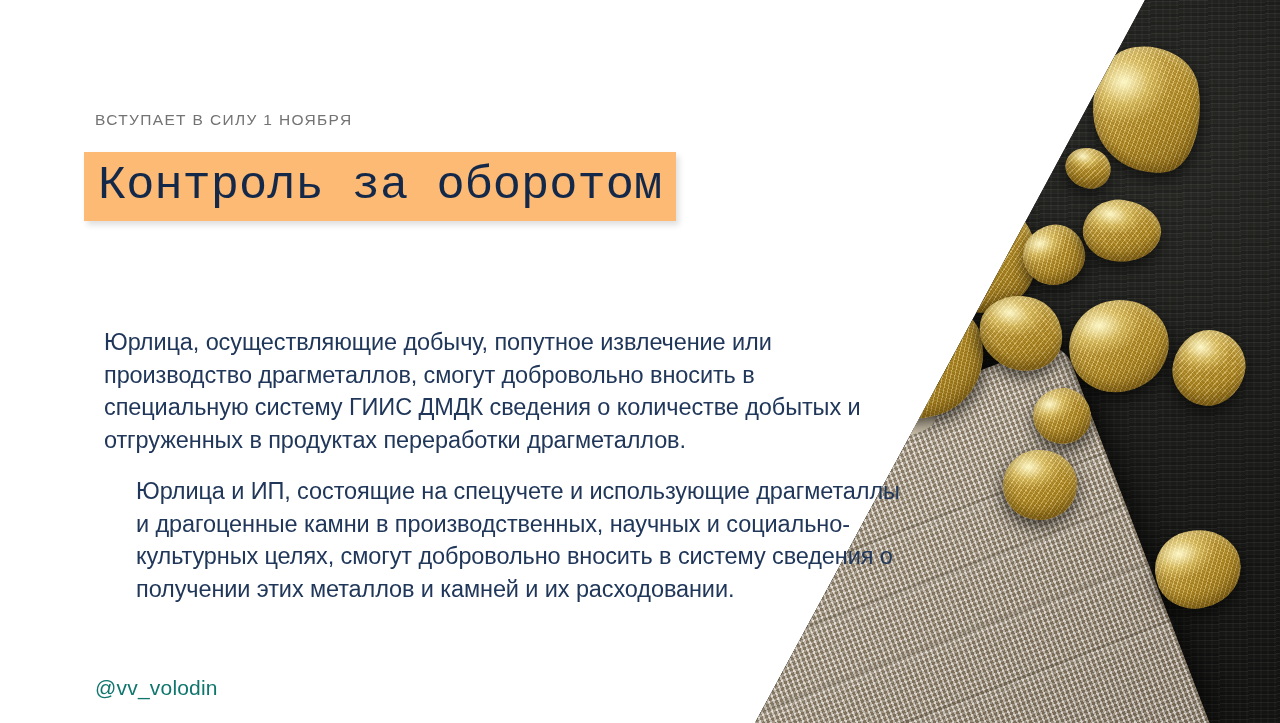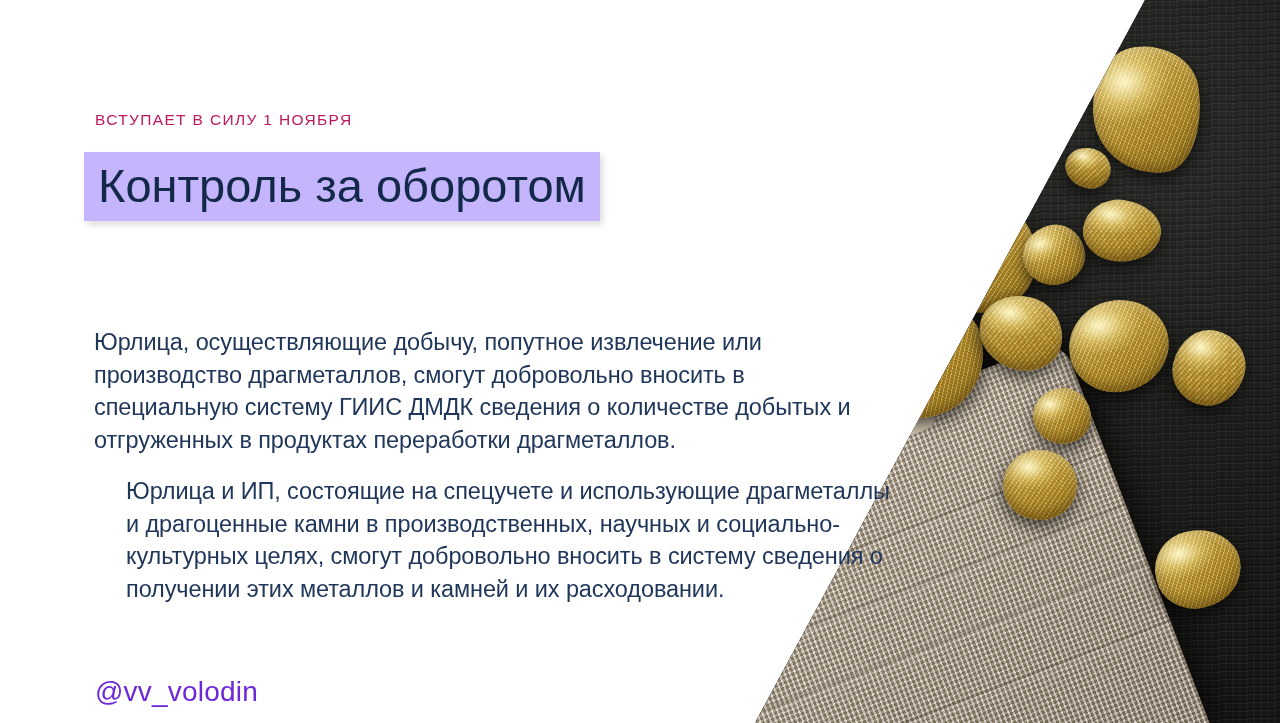--- a/index.html
+++ b/index.html
@@ -213,63 +213,63 @@
   }
 
   
   .eyebrow {
     position: absolute;
     left: 95px;
     top: 111px;
     font-size: 15.5px;
     letter-spacing: 1.35px;
     font-weight: 400;
-    color: #be185d;
+    color: #737373;
     white-space: nowrap;
   }
 
   .title {
     position: absolute;
     left: 84px;
     top: 152px;
     width: 680px;
   }
   .title-line {
     display: inline-block;
-    background: #c4b5fd;
+    background: #fdba74;
     box-shadow: 3px 4px 6px rgba(0,0,0,0.13);
-    font-family: Liberation Sans, sans-serif;
+    font-family: Liberation Mono, monospace;
     font-size: 47px;
     line-height: 1.0;
     color: #142949;
     padding: 10px 14px 12px 14px;
     white-space: nowrap;
   }
 
   .body-block {
     position: absolute;
-    left: 94px;
+    left: 104px;
     top: 326px;
     width: 800px;
   }
   .para {
     font-size: 23.5px;
     line-height: 32.5px;
     color: #20375a;
     margin: 0 0 19px 0;
     letter-spacing: -0.1px;
   }
   .para:last-child { margin-bottom: 0; margin-left: 32px; }
 
   .handle {
     position: absolute;
     left: 95px;
     top: 676px;
-    font-size: 28px;
-    color: #6d28d9;
+    font-size: 21px;
+    color: #0f766e;
     letter-spacing: 0.2px;
   }
 </style>
 </head>
 <body>
 
 <div class="slide">
 
   <div class="photo-wrap">
     <div class="slate"></div>

